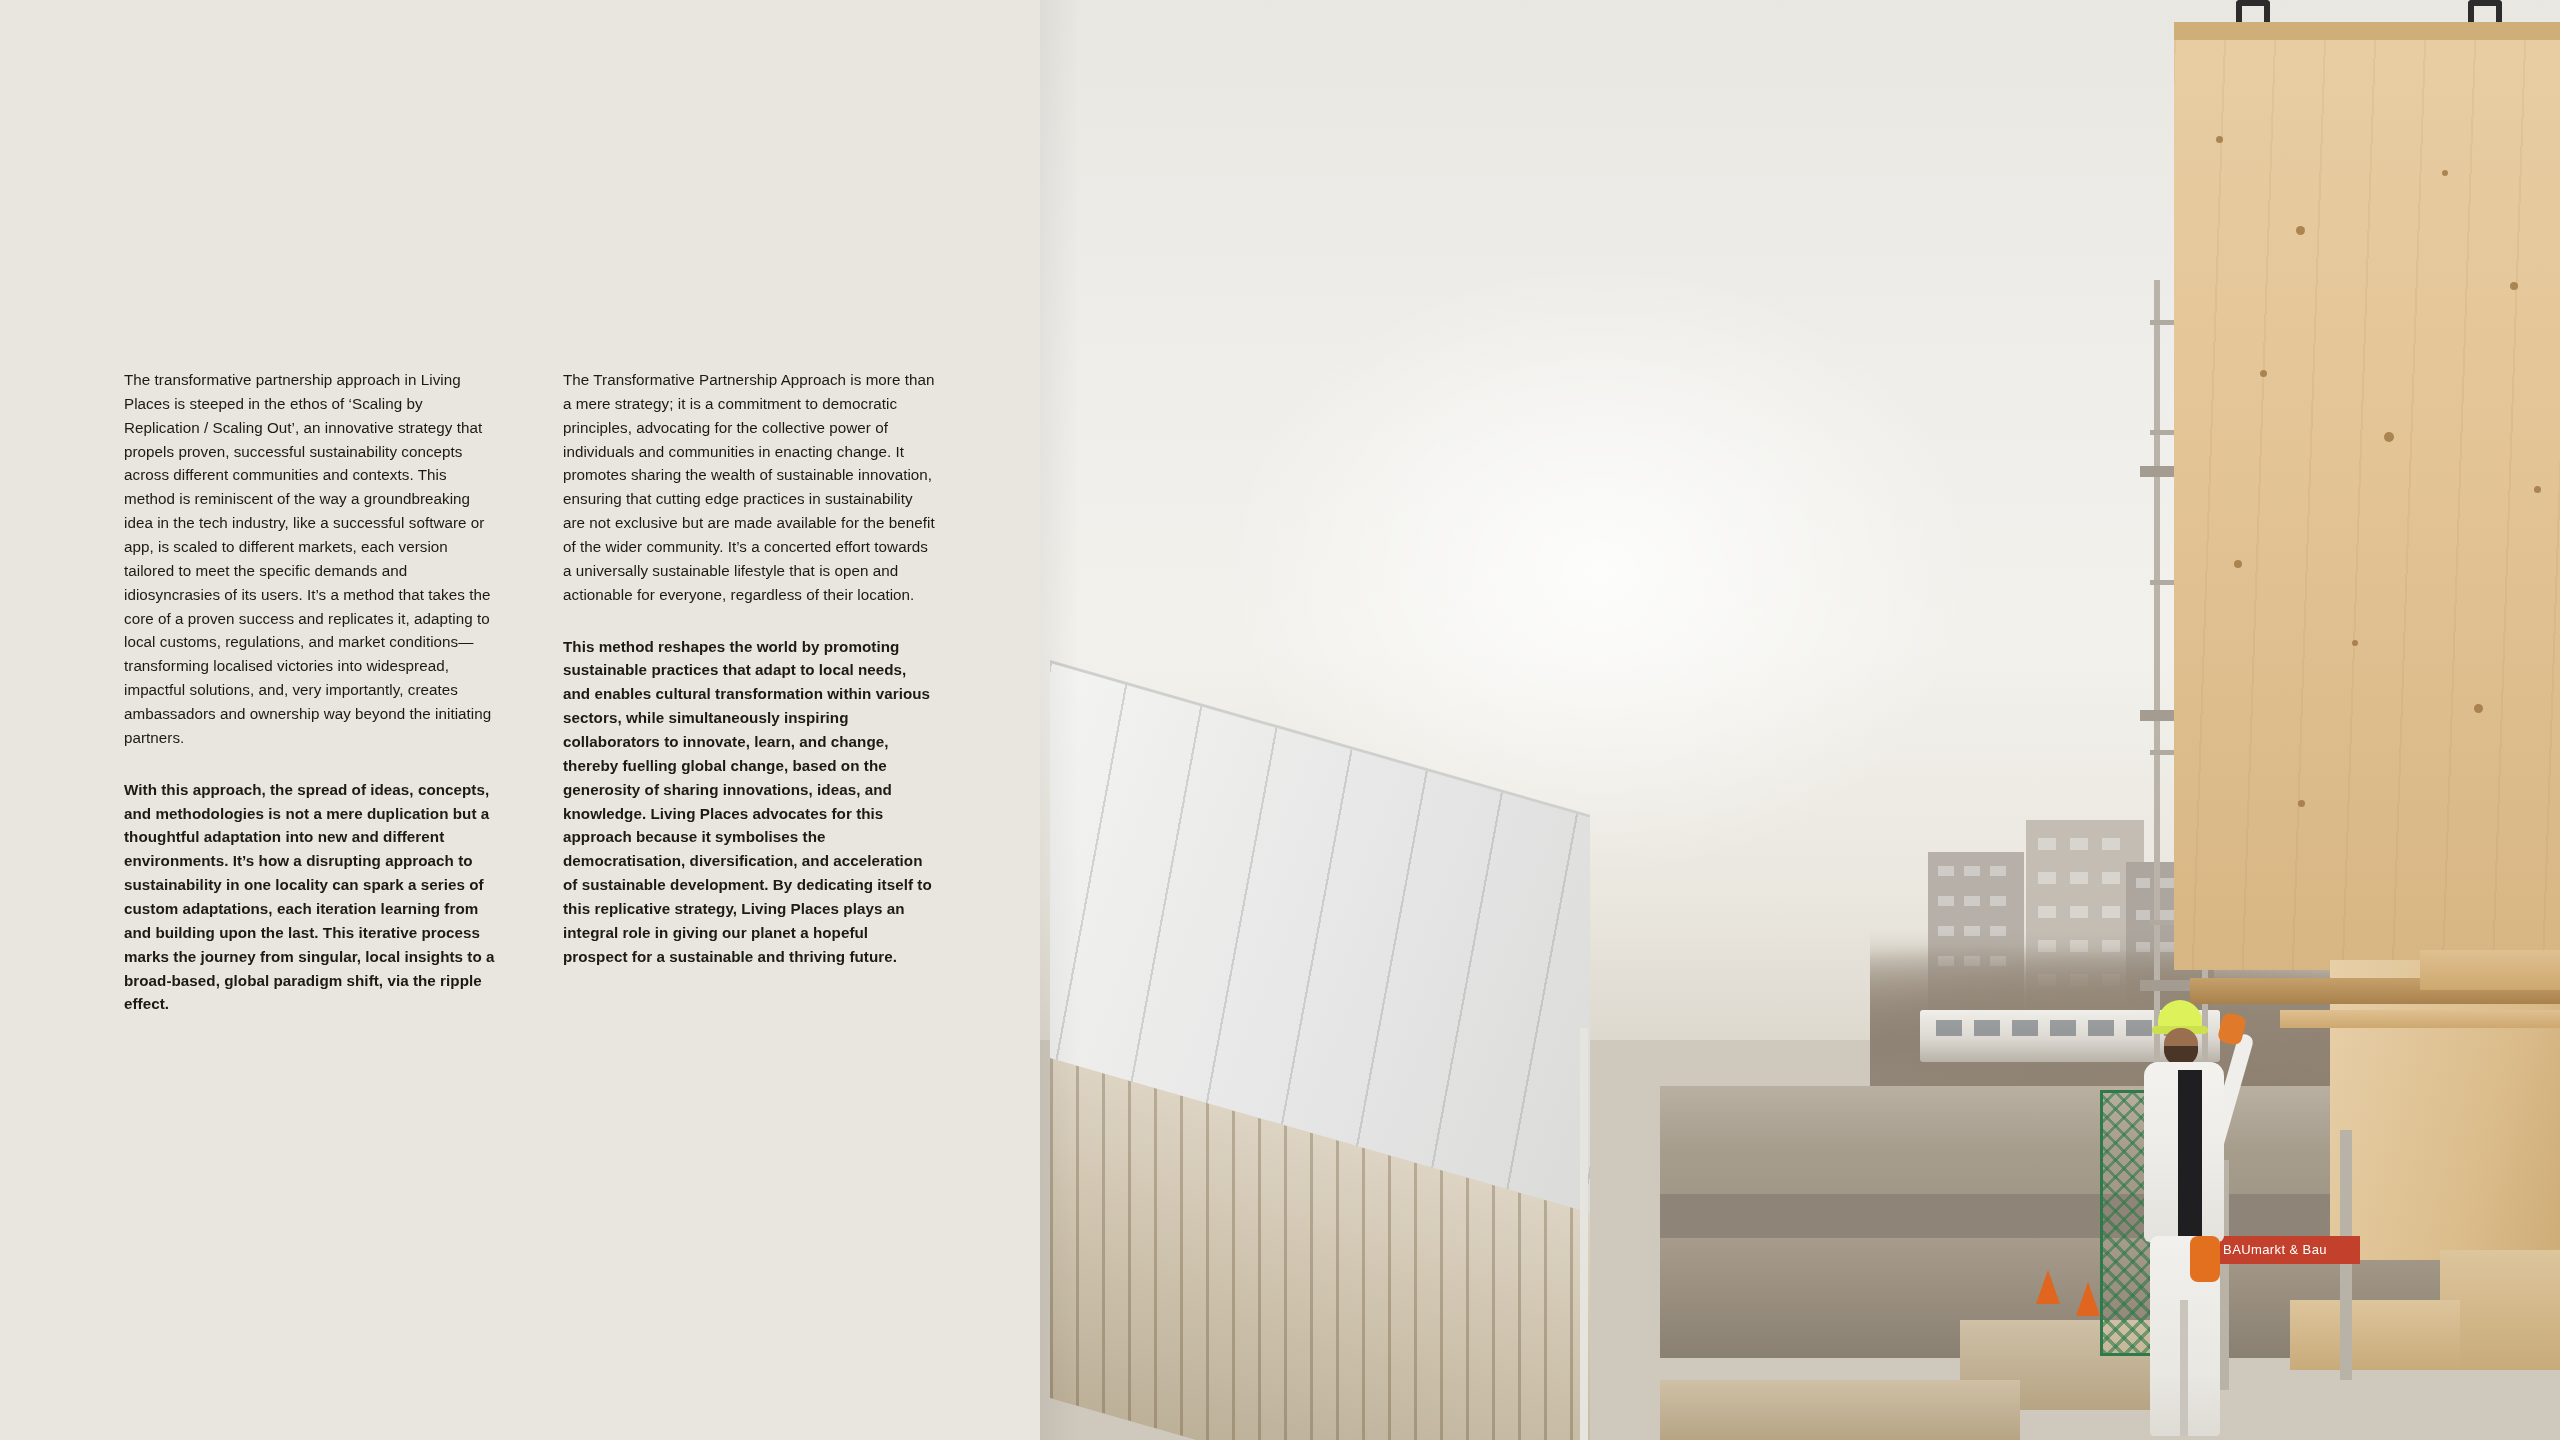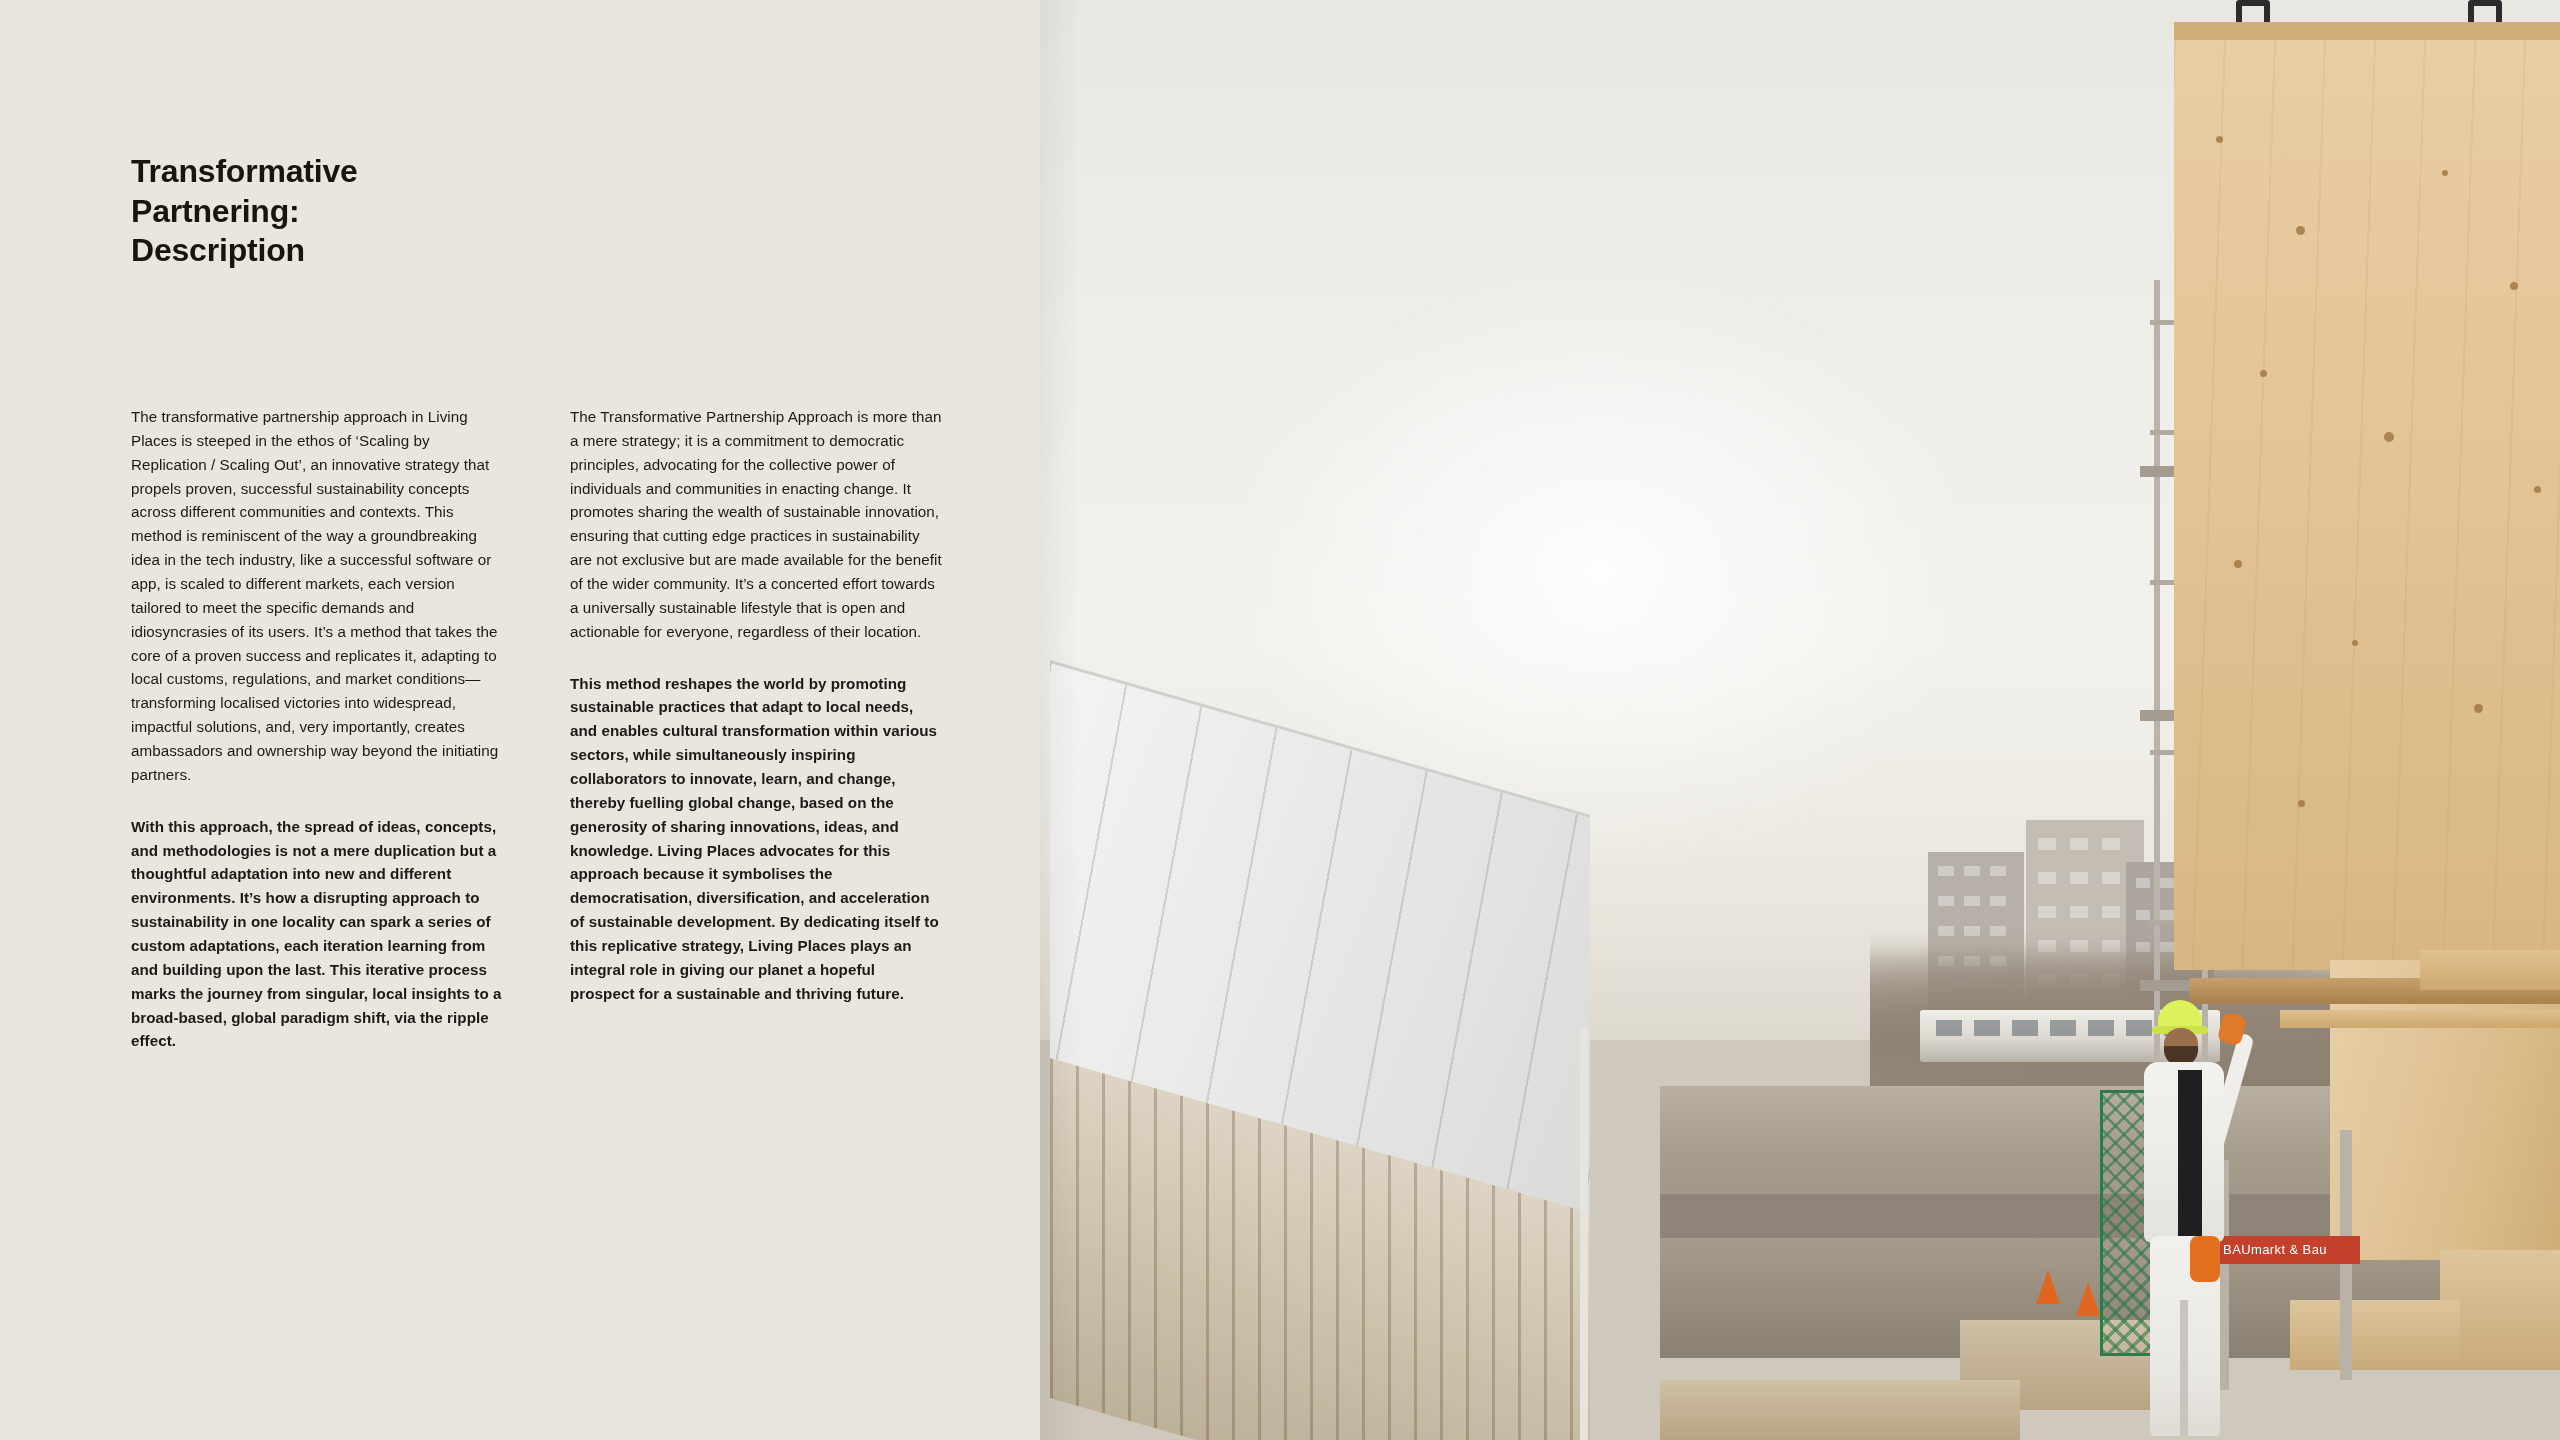--- a/index.html
+++ b/index.html
@@ -38,26 +38,25 @@
     margin: 0;
     font-size: 32px;
     line-height: 1.24;
     font-weight: 700;
     letter-spacing: -0.2px;
     color: #16150f;
     font-family: "Liberation Sans", sans-serif;
   }
   .columns {
     position: absolute;
-    left: 131px;
+    left: 124px;
     top: 368px;
     width: 812px;
     display: flex;
     gap: 66px;
-    margin-top: 37px;
   }
   .col {
     width: 380px;
   }
   .col p {
     margin: 0 0 28px 0;
     font-size: 15.2px;
     line-height: 1.57;
     color: #1b1a15;
     letter-spacing: 0.05px;
@@ -335,23 +334,20 @@
     pointer-events: none;
   }
 </style>
 </head>
 <body>
 
 <div class="page">
 
   <section class="text-panel">
 
-    <div class="title-block">
-      <h1><span>Transformative</span><br><span>Partnering:</span><br><span>Description</span></h1>
-    </div>
 
     <div class="columns">
       <div class="col">
         <p>The transformative partnership approach in Living Places is steeped in the ethos of ‘Scaling by Replication / Scaling Out’, an innovative strategy that propels proven, successful sustainability concepts across different communities and contexts. This method is reminiscent of the way a groundbreaking idea in the tech industry, like a successful software or app, is scaled to different markets, each version tailored to meet the specific demands and idiosyncrasies of its users. It’s a method that takes the core of a proven success and replicates it, adapting to local customs, regulations, and market conditions—transforming localised victories into widespread, impactful solutions, and, very importantly, creates ambassadors and ownership way beyond the initiating partners.</p>
         <p>With this approach, the spread of ideas, concepts, and methodologies is not a mere duplication but a thoughtful adaptation into new and different environments. It’s how a disrupting approach to sustainability in one locality can spark a series of custom adaptations, each iteration learning from and building upon the last. This iterative process marks the journey from singular, local insights to a broad-based, global paradigm shift, via the ripple effect.</p>
       </div>
       <div class="col">
         <p>The Transformative Partnership Approach is more than a mere strategy; it is a commitment to democratic principles, advocating for the collective power of individuals and communities in enacting change. It promotes sharing the wealth of sustainable innovation, ensuring that cutting edge practices in sustainability are not exclusive but are made available for the benefit of the wider community. It’s a concerted effort towards a universally sustainable lifestyle that is open and actionable for everyone, regardless of their location.</p>
         <p>This method reshapes the world by promoting sustainable practices that adapt to local needs, and enables cultural transformation within various sectors, while simultaneously inspiring collaborators to innovate, learn, and change, thereby fuelling global change, based on the generosity of sharing innovations, ideas, and knowledge. Living Places advocates for this approach because it symbolises the democratisation, diversification, and acceleration of sustainable development. By dedicating itself to this replicative strategy, Living Places plays an integral role in giving our planet a hopeful prospect for a sustainable and thriving future.</p>
       </div>

